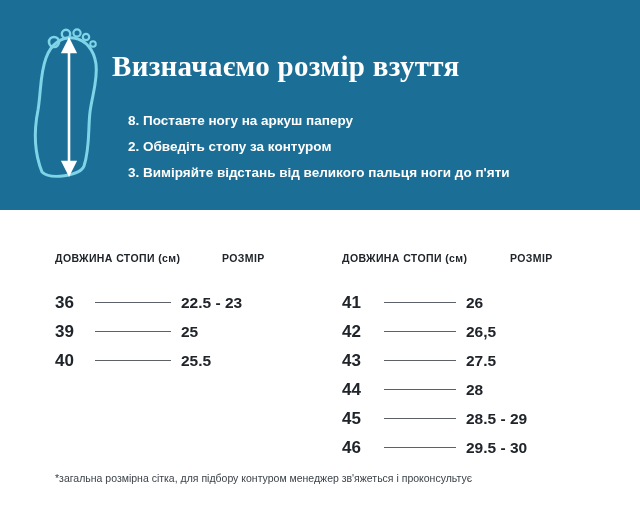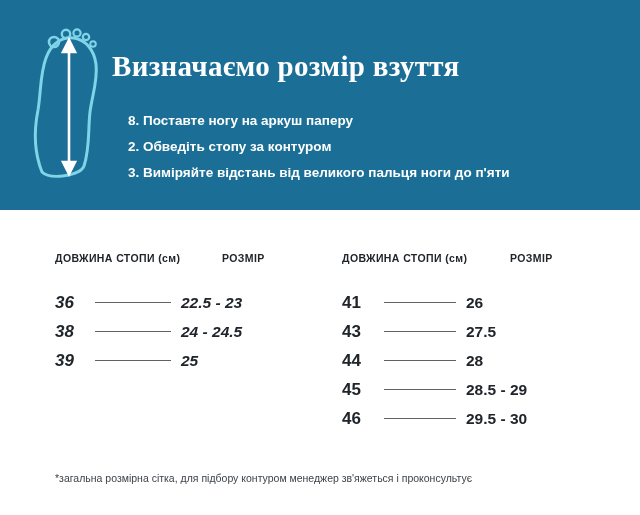--- a/index.html
+++ b/index.html
@@ -81,21 +81,21 @@
   }
   .ch-left-len  { left: 55px;  top: 42px; }
   .ch-left-size { left: 222px; top: 42px; }
   .ch-right-len { left: 342px; top: 42px; }
   .ch-right-size{ left: 510px; top: 42px; }
 
   .rows {
     position: absolute;
     top: 78px;
   }
-  .rows.left  { left: 55px;  width: 270px; font-style: italic; }
+  .rows.left  { left: 55px;  width: 270px; }
   .rows.right { left: 342px; width: 270px; }
 
   .row {
     position: relative;
     height: 29px;
     display: flex;
     align-items: center;
   }
   .row .num {
     width: 38px;
@@ -172,36 +172,41 @@
     <div class="col-head ch-right-len">ДОВЖИНА СТОПИ (см)</div>
     <div class="col-head ch-right-size">РОЗМІР</div>
 
     <div class="rows left">
       <div class="row">
         <span class="num">36</span>
         <span class="dash"></span>
         <span class="val">22.5 - 23</span>
       </div>
       <div class="row">
-        <span class="num">38</span>
-        <span class="dash"></span>
-        <span class="val">24 - 24.5</span>
-      </div>
-      <div class="row">
         <span class="num">39</span>
         <span class="dash"></span>
         <span class="val">25</span>
       </div>
+      <div class="row">
+        <span class="num">40</span>
+        <span class="dash"></span>
+        <span class="val">25.5</span>
+      </div>
     </div>
 
     <div class="rows right">
       <div class="row">
         <span class="num">41</span>
         <span class="dash"></span>
         <span class="val">26</span>
+      </div>
+      <div class="row">
+        <span class="num">42</span>
+        <span class="dash"></span>
+        <span class="val">26,5</span>
       </div>
       <div class="row">
         <span class="num">43</span>
         <span class="dash"></span>
         <span class="val">27.5</span>
       </div>
       <div class="row">
         <span class="num">44</span>
         <span class="dash"></span>
         <span class="val">28</span>

